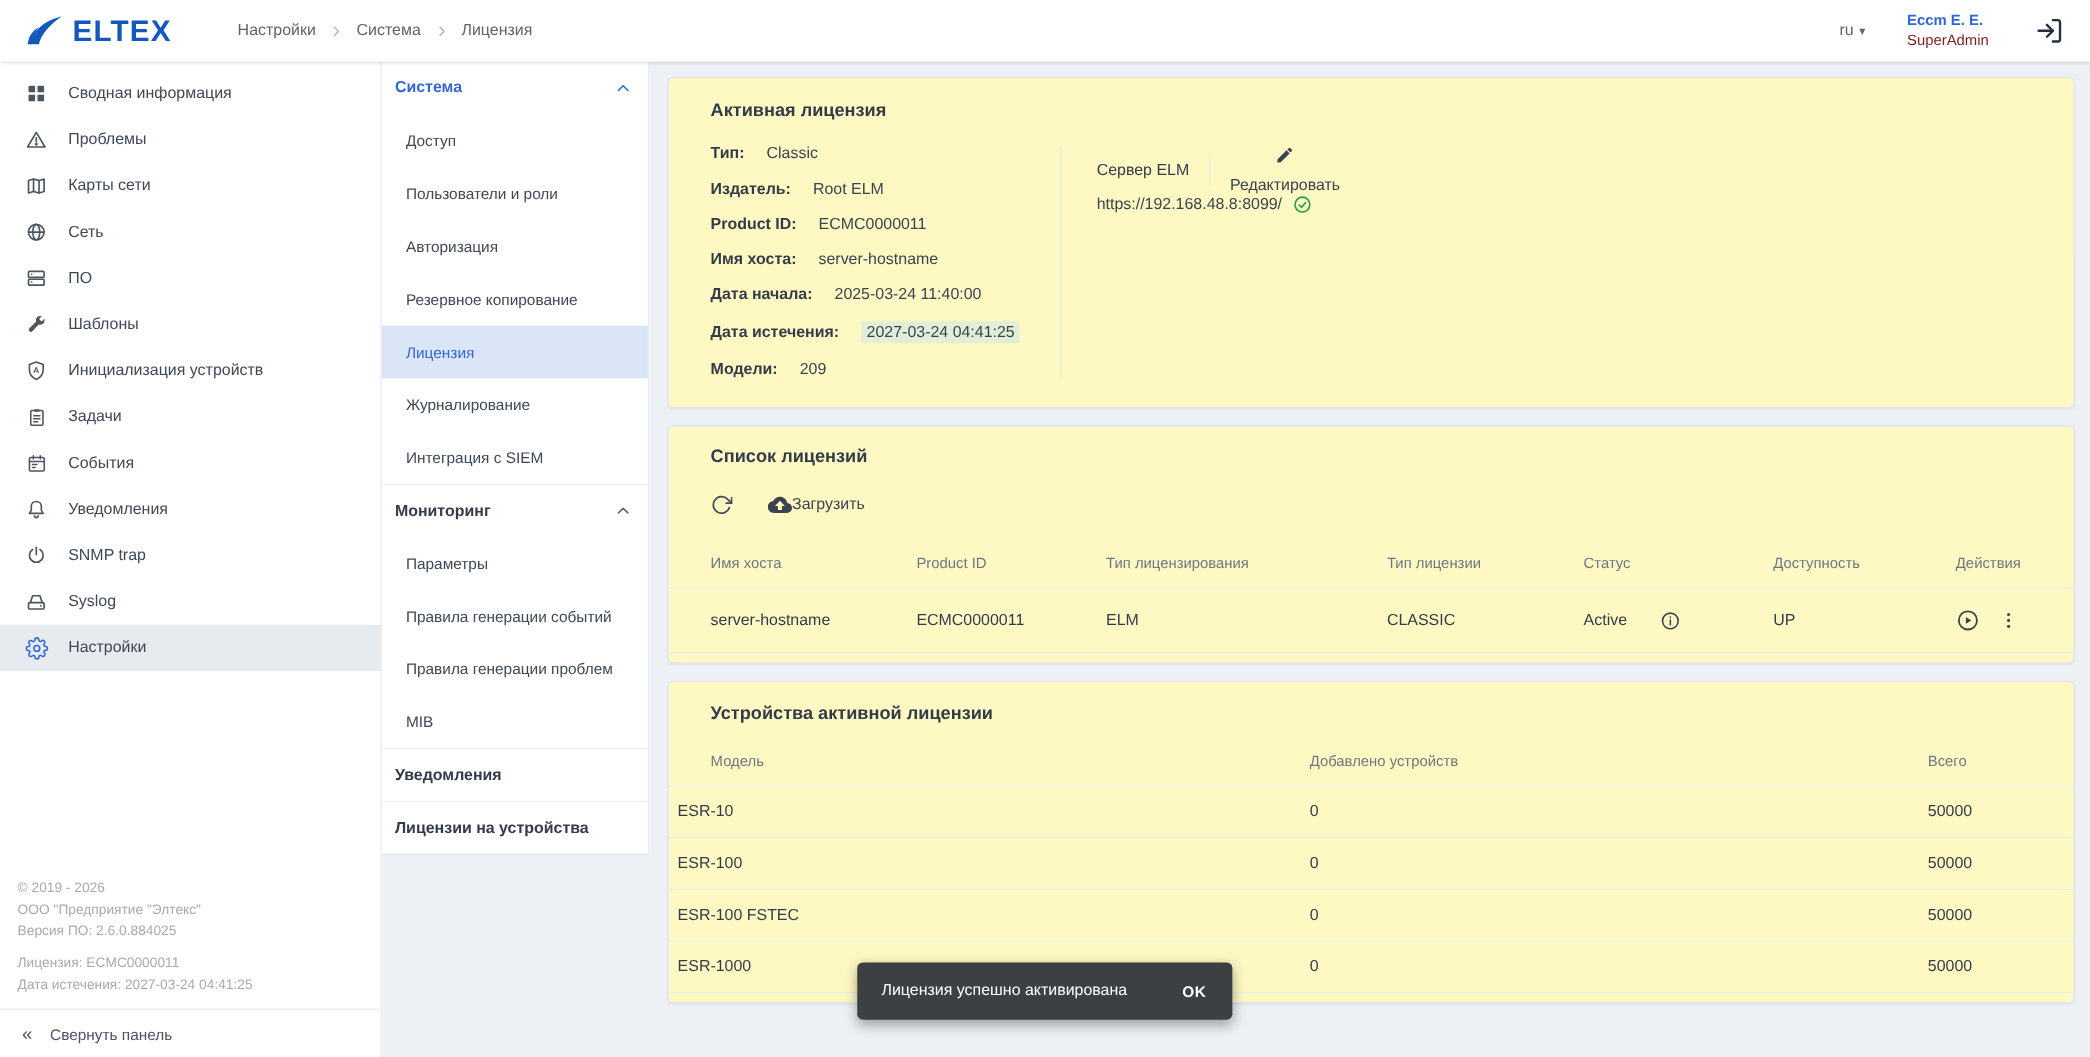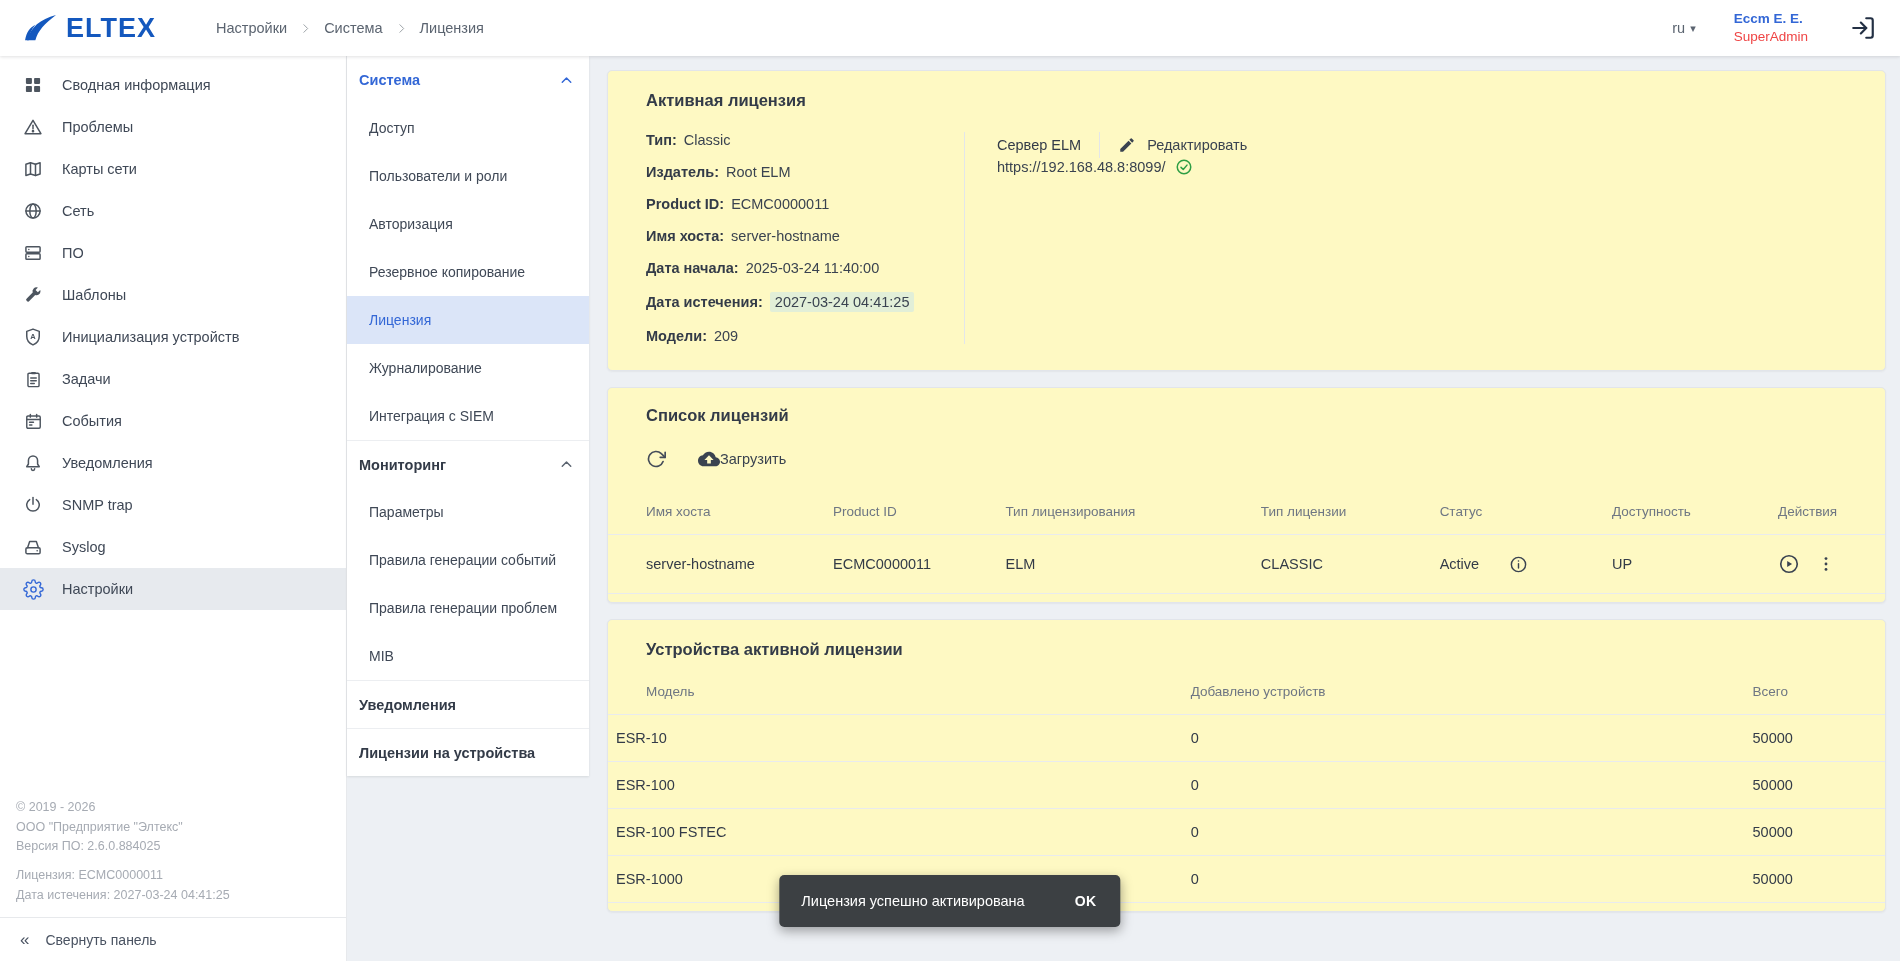--- a/index.html
+++ b/index.html
@@ -17,21 +17,21 @@
   .logo { display:flex; align-items:center; gap:8px; cursor:pointer; }
   .logo-text { font-size:27px; font-weight:800; color:#1458be; letter-spacing:1px; }
   .breadcrumb { display:flex; align-items:center; gap:12px; margin-left:60px;
                 font-size:14.5px; color:#5b6470; }
   .crumb { cursor:pointer; }
   .topbar-right { margin-left:auto; display:flex; align-items:center; gap:38px; }
   .lang { display:flex; align-items:center; gap:5px; font-size:14.5px; color:#5b6470; cursor:pointer; }
   .lang .caret { font-size:11px; }
   .user { line-height:1.3; cursor:pointer; }
   .user-name { color:#3367d6; font-size:13.5px; font-weight:600; }
-  .user-role { color:#ef4444; font-size:13.5px; }
+  .user-role { color:#7f1d1d; font-size:13.5px; }
   .logout-btn { background:none; border:none; color:#233044; cursor:pointer; display:flex; margin-left:4px; }
 
   
   .body-row { display:flex; height:905px; }
 
   
   .sidebar { width:347px; background:#fff; border-right:1px solid #e7e9ec;
              display:flex; flex-direction:column; flex-shrink:0; }
   .side-nav { padding-top:8px; }
   .side-item { height:42px; display:flex; align-items:center; gap:18px;
@@ -65,31 +65,31 @@
              gap:16px; overflow:hidden; }
   .card { background:#fef9c3; border:1px solid #e2e5ea; border-radius:5px;
           box-shadow:0 1px 2px rgba(60,64,67,.06); }
   .card-title { font-size:16.5px; font-weight:700; color:#333b48; }
 
   
   .card-al { padding:20px 38px 26px; }
   .card-al .card-title { margin-bottom:22px; }
   .al-body { display:flex; }
   .al-left { width:310px; }
-  .field { display:flex; gap:7px; font-size:14.5px; margin-bottom:16px; align-items:baseline; }
+  .field { display:flex; gap:20px; font-size:14.5px; margin-bottom:16px; align-items:baseline; }
   .field:last-child { margin-bottom:0; }
   .field-label { font-weight:700; color:#333b48; }
   .field-value { color:#3a4350; }
   .hl { background:#e2efd8; padding:2px 5px; border-radius:2px; }
   .al-divider { width:1px; background:#e3e6ea; margin:0 32px 0 8px; align-self:stretch; }
   .server-row { display:flex; align-items:center; font-size:14.5px; }
   .server-label { margin-right:18px; color:#333b48; }
   .vline { width:1px; height:26px; background:#e3e6ea; margin-right:18px; }
   .edit-btn { display:flex; align-items:center; gap:11px; font-size:14.5px; font-weight:500;
-              color:#3a4350; background:none; border:none; cursor:pointer; }
+              color:#3a4350; background:none; border:none; cursor:pointer;flex-direction:column; }
   .url-row { display:flex; align-items:center; gap:9px; font-size:14.5px; color:#3a4350; }
 
   
   .card-ll { padding:18px 0 8px; }
   .card-ll .card-title { padding:0 38px; }
   .ll-toolbar { display:flex; align-items:center; gap:12px; padding:0 28px; margin-top:14px; }
   .icon-btn { width:40px; height:40px; border-radius:50%; border:none; background:none;
               display:flex; align-items:center; justify-content:center; color:#444c59; cursor:pointer; }
   .upload-btn { display:flex; align-items:center; gap:0; font-size:14.5px; font-weight:500;
                 color:#3a4350; background:none; border:none; cursor:pointer; padding:8px 10px; }

